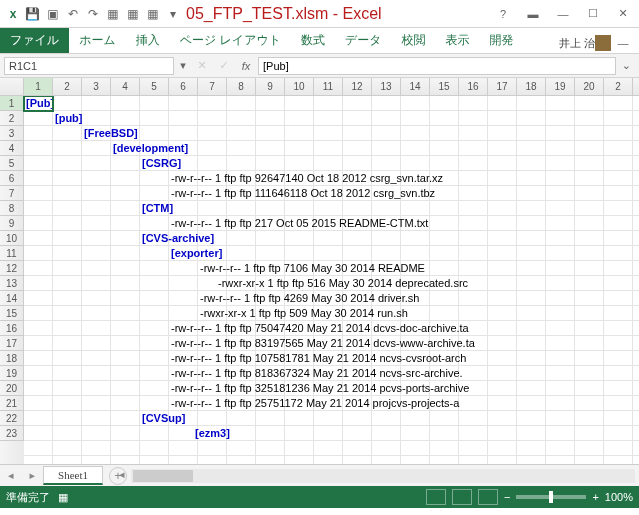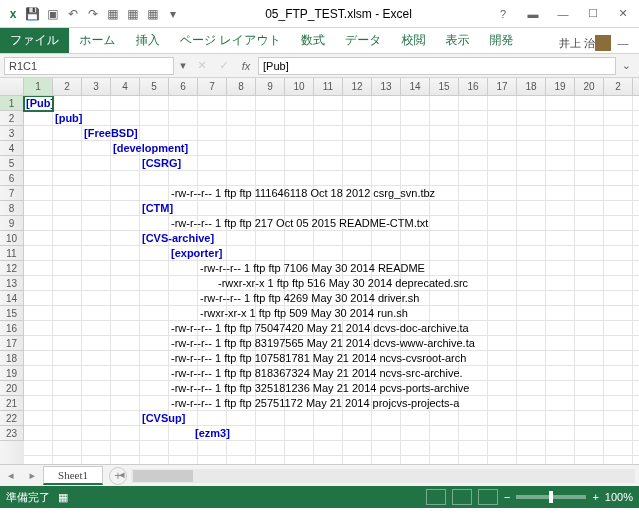--- a/index.html
+++ b/index.html
@@ -1,20 +1,20 @@
 <!DOCTYPE html>
 <html><head>
 <meta charset="utf-8">
 <style>
 * { box-sizing: border-box; margin: 0; padding: 0; font-family: "Yu Gothic", "Meiryo", sans-serif; }
 body { width: 639px; height: 515px; overflow: hidden; background: #fff; font-size: 11px; color: #444; }
 .titlebar { height: 28px; background: #fff; display: flex; align-items: center; border-bottom: 1px solid #d4d4d4; }
 .qat { display: flex; align-items: center; gap: 2px; padding: 0 4px; }
 .qat-icon { width: 18px; height: 18px; display: flex; align-items: center; justify-content: center; color: #666; font-size: 12px; cursor: pointer; }
-.title-center { flex: 1; text-align: center; color: #000000; font-size: 12px; }
+.title-center { flex: 1; text-align: left; color: #b91c1c; font-size: 16px; }
 .title-right { display: flex; align-items: center; gap: 6px; padding-right: 4px; }
 .win-btn { width: 24px; height: 20px; display: flex; align-items: center; justify-content: center; color: #666; cursor: pointer; font-size: 11px; }
 .ribbon-tabs { height: 26px; background: #fff; display: flex; align-items: flex-end; border-bottom: 1px solid #d4d4d4; }
 .tab { padding: 4px 10px; color: #217346; font-size: 12px; cursor: pointer; }
 .tab.file { background: #217346; color: #fff; }
 .tab-right { margin-left: auto; display: flex; align-items: center; padding-right: 4px; gap: 0; }
 .avatar { width: 16px; height: 16px; background: #8a6d3b; }
 .formula-bar { height: 24px; background: #f3f3f3; display: flex; align-items: center; border-bottom: 1px solid #d4d4d4; padding: 2px 4px; gap: 2px; }
 .name-box { width: 170px; height: 18px; background: #fff; border: 1px solid #ccc; padding: 0 4px; font-size: 11px; display: flex; align-items: center; }
 .name-dd { width: 14px; color: #666; text-align: center; cursor: pointer; }
@@ -201,20 +201,21 @@
         <div class="gridlines-h" style="top: 299px;"></div>
         <div class="gridlines-h" style="top: 314px;"></div>
         <div class="gridlines-h" style="top: 329px;"></div>
         <div class="gridlines-h" style="top: 344px;"></div>
         <div class="gridlines-h" style="top: 359px;"></div>
         <div class="cell-text bold active" style="top: 0px; left: 0px; width: 29px; padding-left: 2px;">[Pub]</div>
         <div class="cell-text bold" style="top: 15px; left: 31px;">[pub]</div>
         <div class="cell-text bold" style="top: 30px; left: 60px;">[FreeBSD]</div>
         <div class="cell-text bold" style="top: 45px; left: 89px;">[development]</div>
         <div class="cell-text bold" style="top: 60px; left: 118px;">[CSRG]</div>
+        <div class="cell-text black" style="top: 75px; left: 147px;">-rw-r--r--    1 ftp      ftp       92647140 Oct 18  2012 csrg_svn.tar.xz</div>
         <div class="cell-text black" style="top: 90px; left: 147px;">-rw-r--r--    1 ftp      ftp      111646118 Oct 18  2012 csrg_svn.tbz</div>
         <div class="cell-text bold" style="top: 105px; left: 118px;">[CTM]</div>
         <div class="cell-text black" style="top: 120px; left: 147px;">-rw-r--r--    1 ftp      ftp            217 Oct 05  2015 README-CTM.txt</div>
         <div class="cell-text bold" style="top: 135px; left: 118px;">[CVS-archive]</div>
         <div class="cell-text bold" style="top: 150px; left: 147px;">[exporter]</div>
         <div class="cell-text black" style="top: 165px; left: 176px;">-rw-r--r--    1 ftp      ftp           7106 May 30  2014 README</div>
         <div class="cell-text black" style="top: 180px; left: 172px; margin-left: 22px;">-rwxr-xr-x    1 ftp      ftp            516 May 30  2014 deprecated.src</div>
         <div class="cell-text black" style="top: 195px; left: 176px;">-rw-r--r--    1 ftp      ftp           4269 May 30  2014 driver.sh</div>
         <div class="cell-text black" style="top: 210px; left: 176px;">-rwxr-xr-x    1 ftp      ftp            509 May 30  2014 run.sh</div>
         <div class="cell-text black" style="top: 225px; left: 147px;">-rw-r--r--    1 ftp      ftp       75047420 May 21  2014 dcvs-doc-archive.ta</div>

